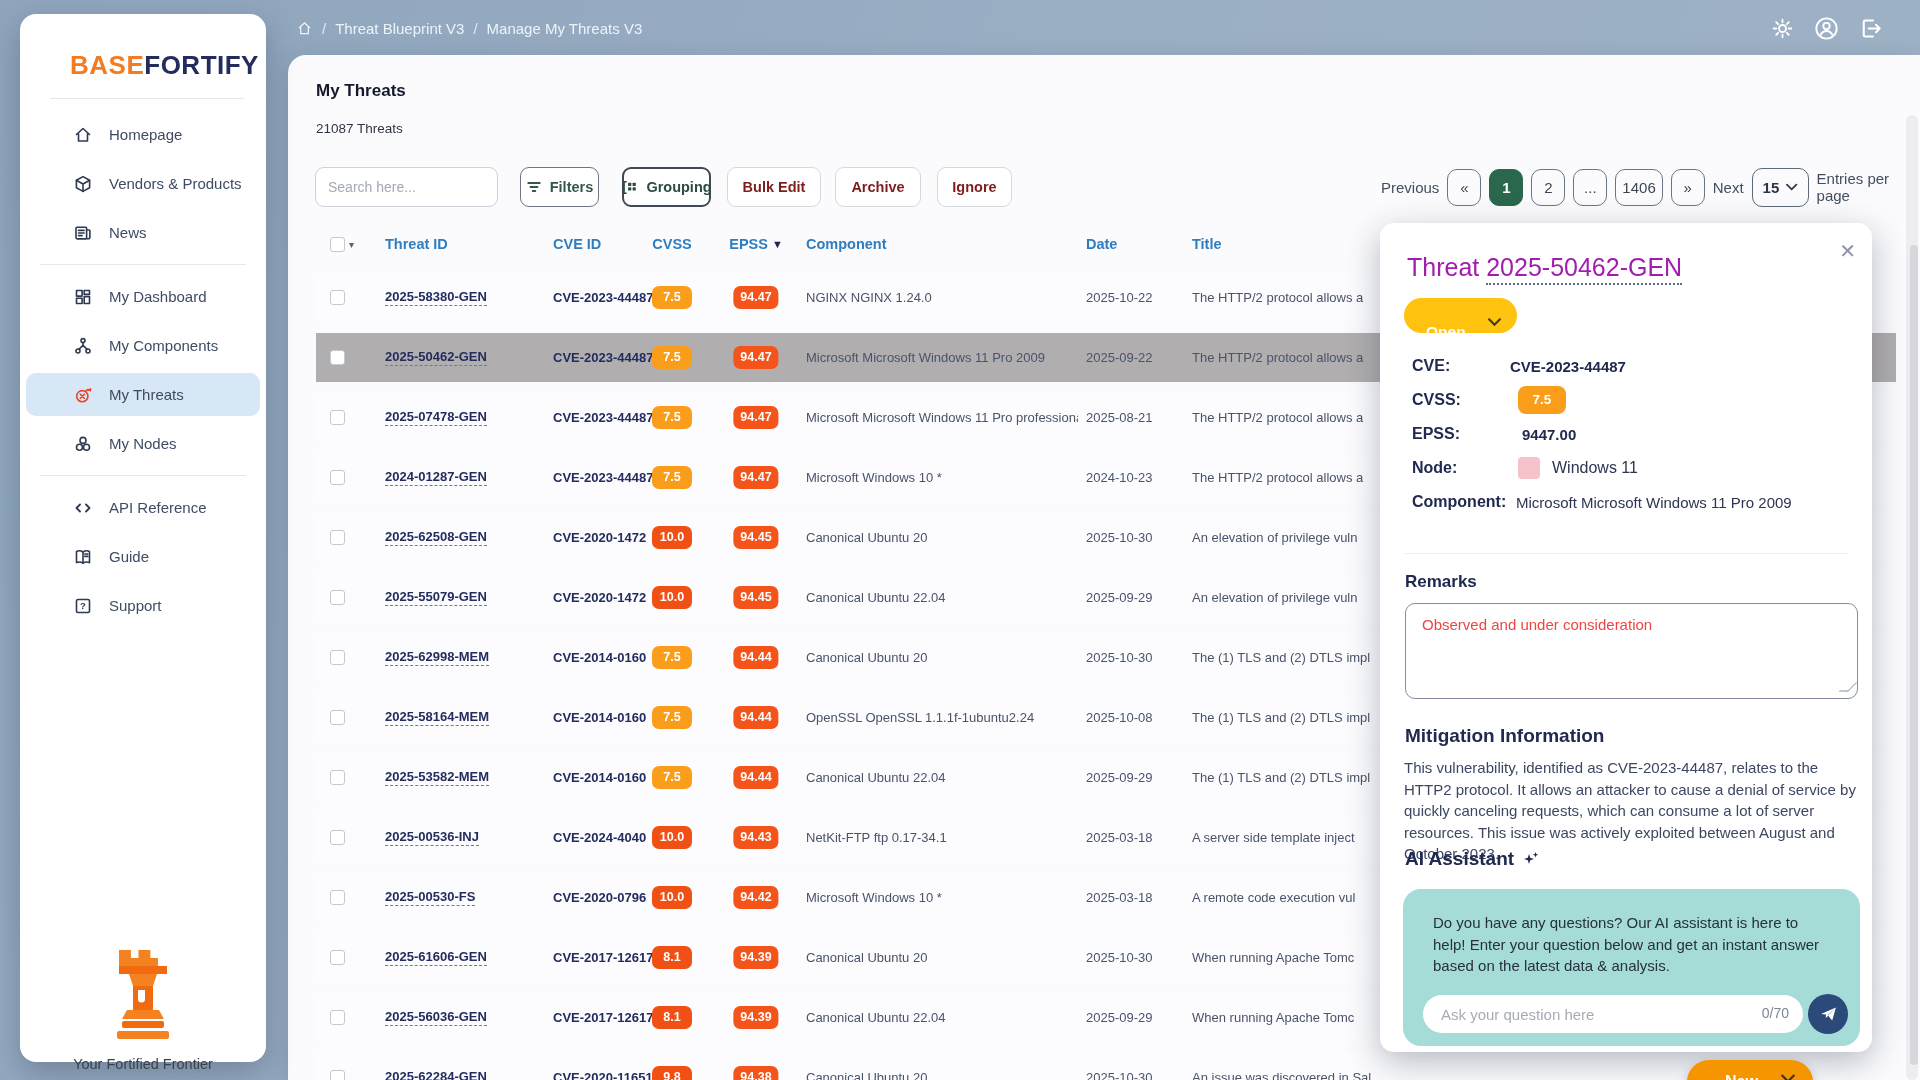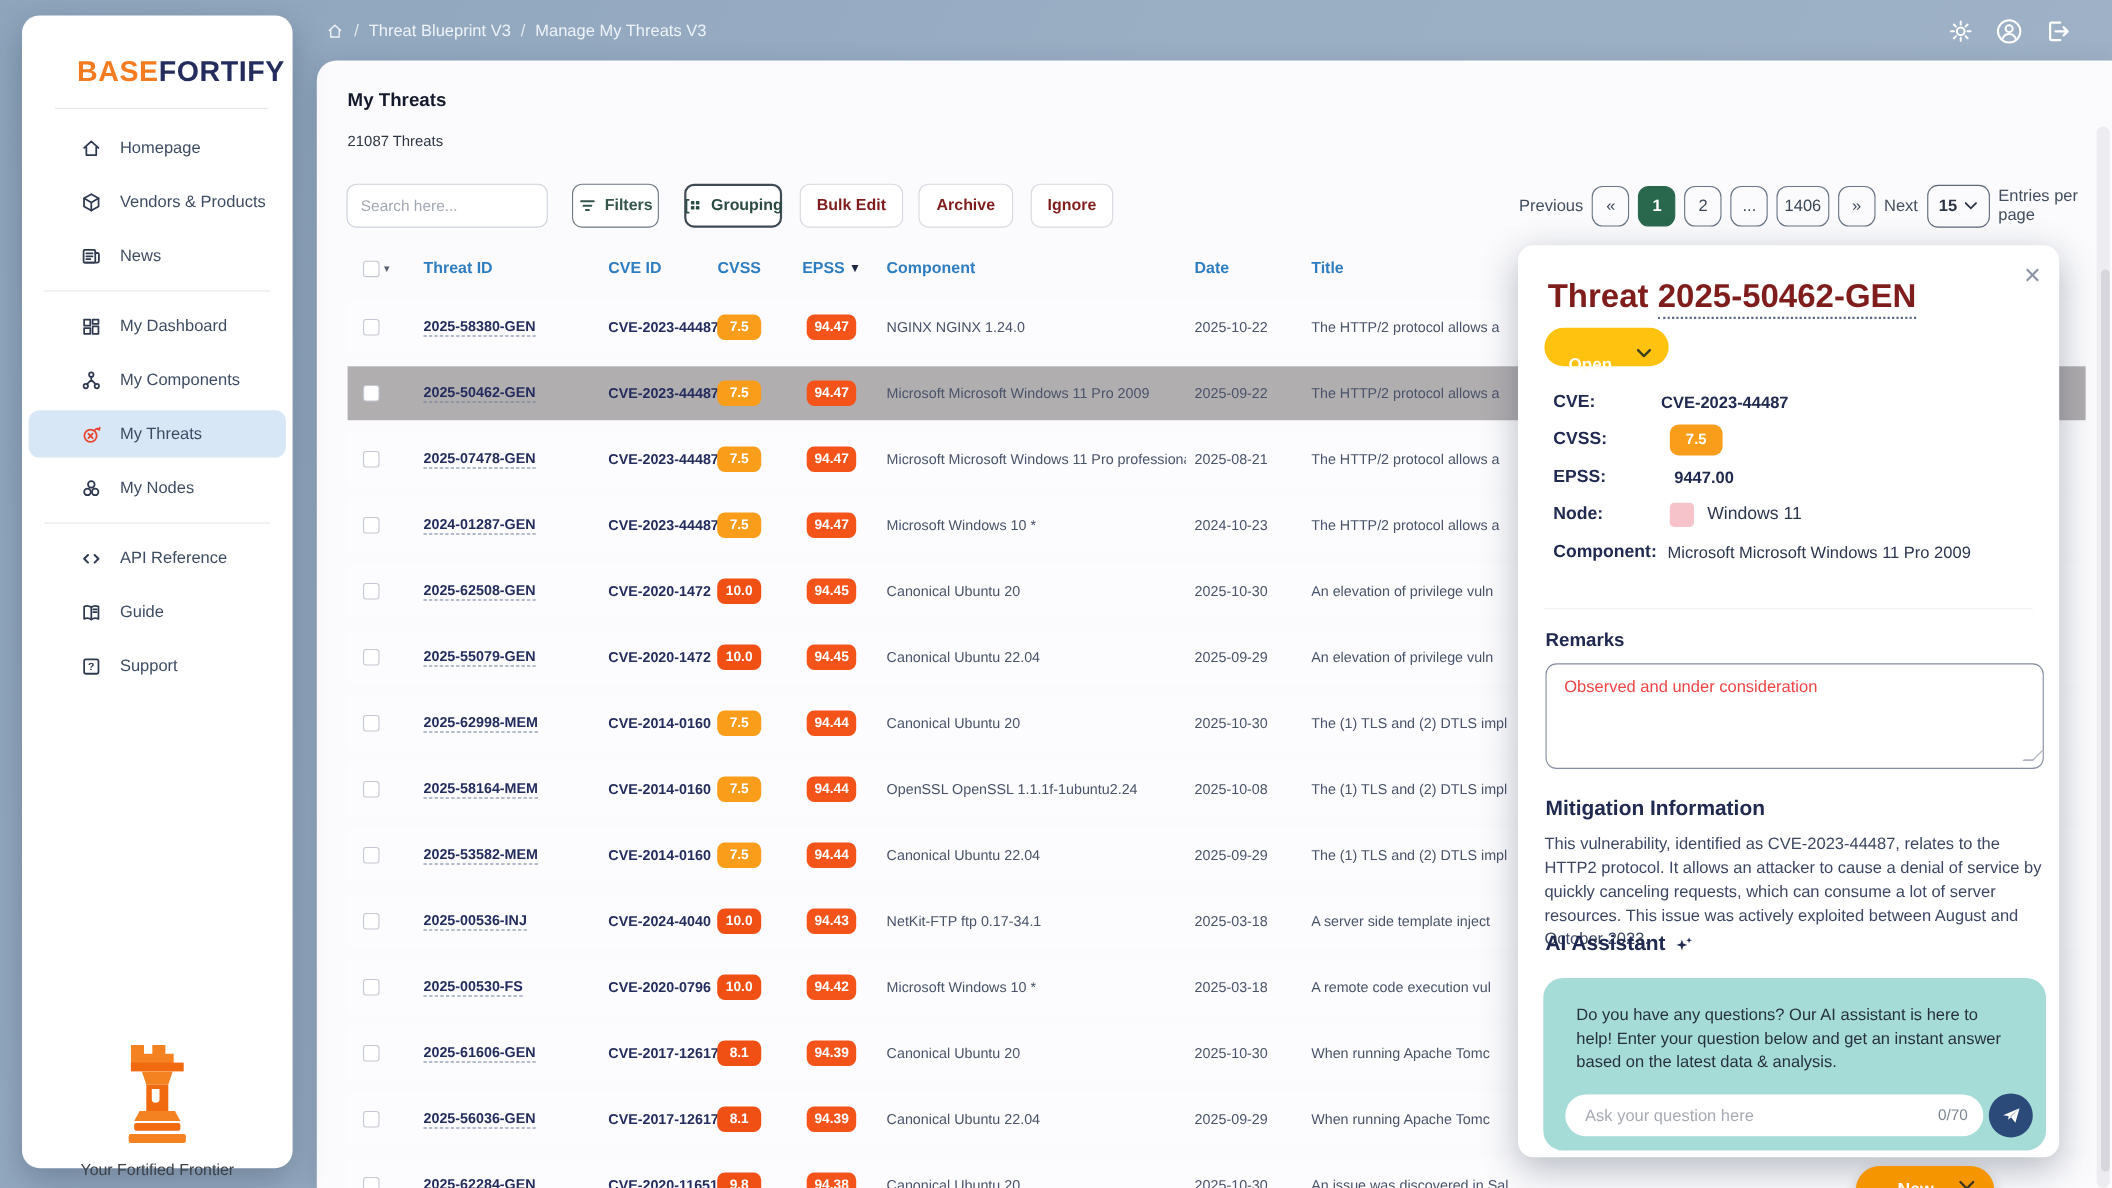--- a/index.html
+++ b/index.html
@@ -81,21 +81,21 @@
   .badge.high{background:#f99d1b;}
   .badge.crit{background:#f05014;}
   .badge.epss{background:#f4541a;}
   
   .scroll-track{position:absolute;right:2px;top:60px;bottom:0;width:12px;background:#ededf1;border-radius:6px;}
   .scroll-thumb{position:absolute;right:2px;width:8px;top:190px;height:820px;background:#d6d6dc;border-radius:4px;cursor:pointer;}
   
   .panel{position:absolute;left:1380px;top:223px;width:492px;height:829px;background:#fff;border-radius:14px;
     box-shadow:0 10px 34px rgba(20,30,55,.30);z-index:10;}
   .panel-close{position:absolute;right:16px;top:18px;font-size:20px;color:#8c93a6;cursor:pointer;line-height:1;}
-  .panel-title{position:absolute;left:27px;top:30px;font-size:30px;font-weight:700;color:#7f1d1d;}
+  .panel-title{position:absolute;left:27px;top:30px;font-size:25px;font-weight:400;color:#a21caf;}
   .panel-title .tid{border-bottom:2px dotted #5b6b8c;padding-bottom:2px;}
   .status-pill{position:absolute;left:24px;top:75px;width:113px;height:35px;border-radius:18px;background:#ffc20e;
     display:flex;align-items:center;cursor:pointer;}
   .status-pill .lab{margin-left:22px;font-size:15.5px;font-weight:700;color:#fffdf4;margin-top:32px;}
   .status-pill .chev{position:absolute;right:16px;top:14px;}
   .fields{position:absolute;left:0;right:0;top:126px;}
   .frow{height:34px;display:flex;align-items:center;}
   .flabel{width:98px;margin-left:32px;font-size:16px;font-weight:700;color:#20294f;flex:none;}
   .fval{font-size:15px;color:#2c3550;}
   .fval.strong{font-weight:700;color:#20294f;}

